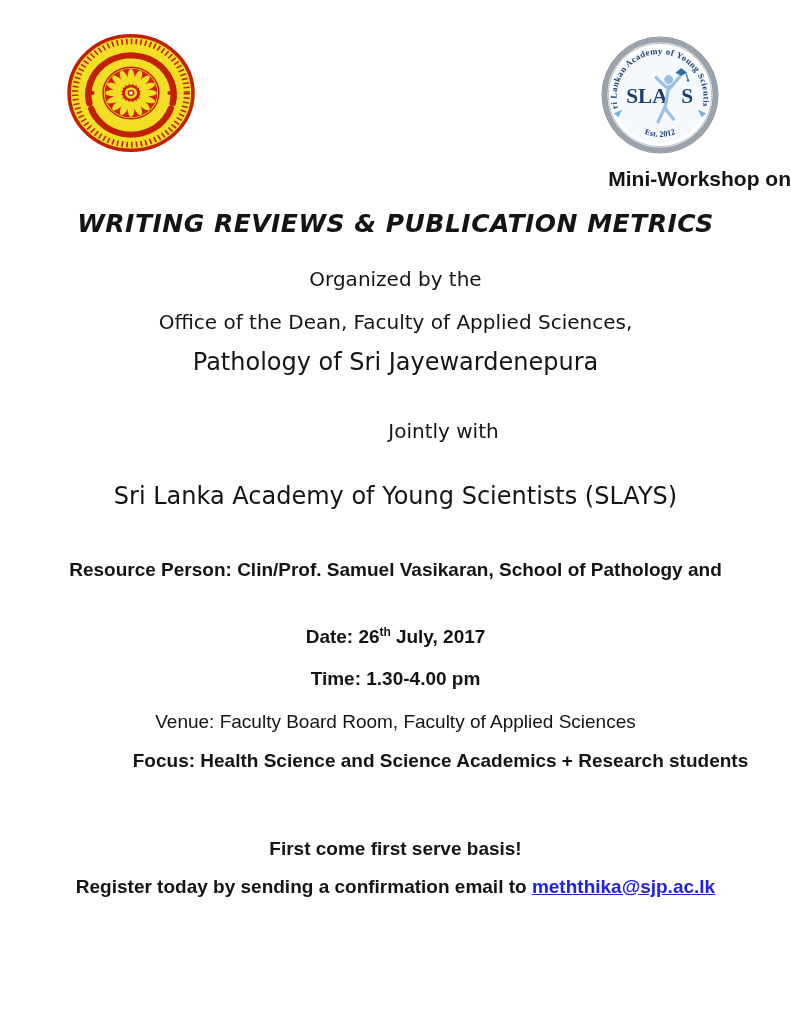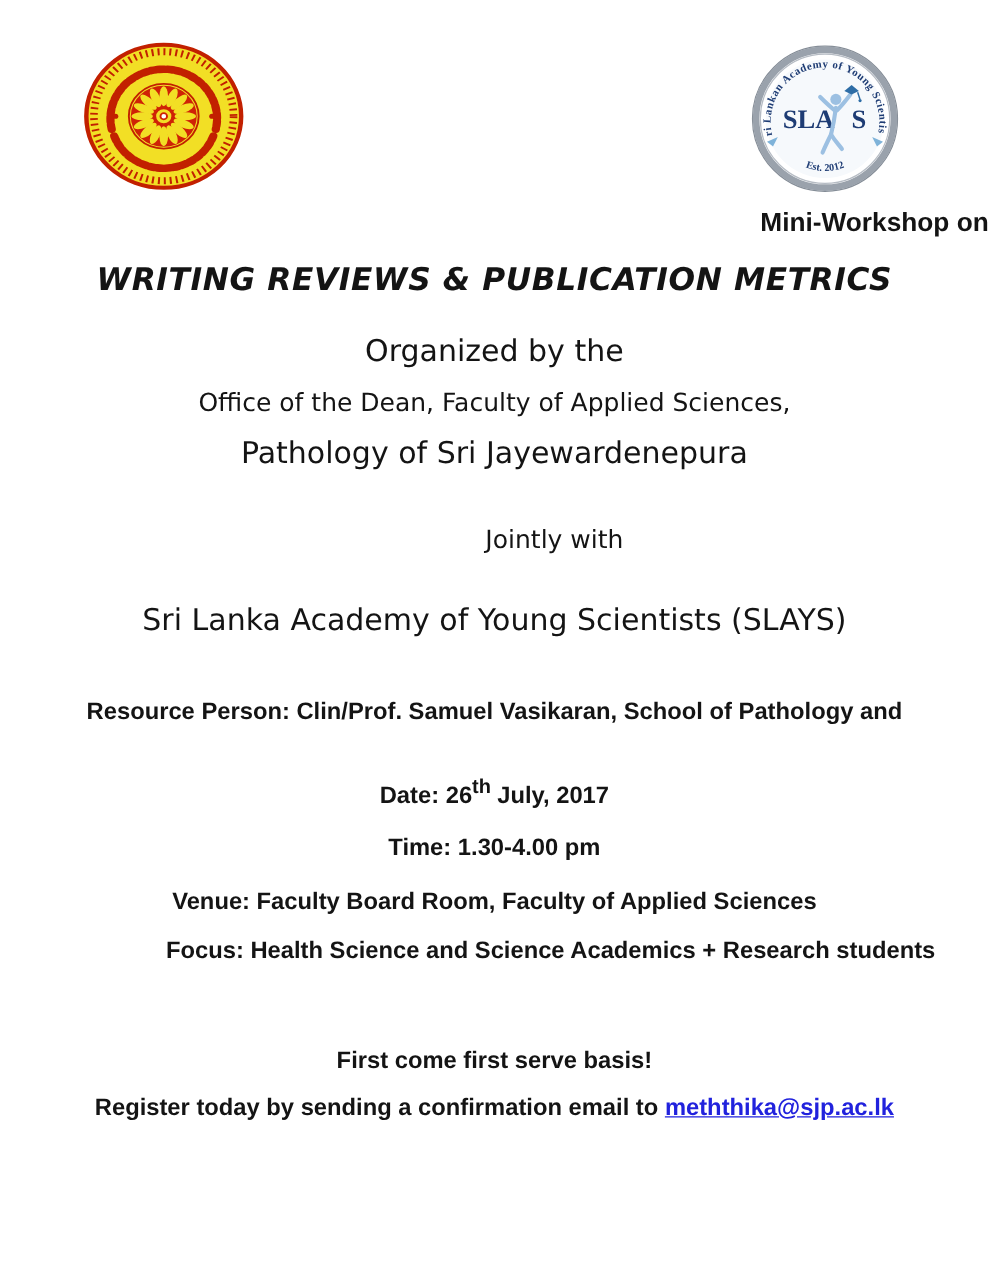--- a/index.html
+++ b/index.html
@@ -5,31 +5,31 @@
   html,body{margin:0;padding:0;background:#ffffff;}
   .page{
     position:relative;width:791px;height:1024px;margin:0 auto;
     background:#ffffff;color:#141414;overflow:hidden;
     font-family:"Liberation Sans",sans-serif;
   }
   .line{position:absolute;left:0;width:100%;text-align:center;white-space:nowrap;}
   .comic{font-family:"DejaVu Sans",sans-serif;}
   .kicker{top:167px;font-size:21px;font-weight:bold;text-align:right;}
   .title{top:209px;font-size:25px;font-weight:bold;font-style:italic;letter-spacing:.5px;font-family:"DejaVu Sans",sans-serif;}
-  .organized{top:267px;font-size:24px;}
+  .organized{top:267px;font-size:20px;}
   .org1{top:310px;font-size:20px;}
   .org2{top:348px;font-size:24px;}
   .jointly{top:419px;font-size:20px;margin-left:48px;}
   .partner{top:482px;font-size:24px;}
   .resource{top:555px;font-size:19px;font-weight:bold;line-height:29px;white-space:normal;}
   .date{top:626px;font-size:19px;font-weight:bold;}
-  .date sup{font-size:16px;line-height:0;}
+  .date sup{font-size:12px;line-height:0;}
   .date .suffix{margin-left:5px;}
   .time{top:668px;font-size:19px;font-weight:bold;}
-  .venue{top:711px;font-size:19px;font-weight:bold;}
+  .venue{top:711px;font-size:19px;font-weight:normal;}
   .focus{top:750px;font-size:19px;font-weight:bold;margin-left:45px;}
   .note{top:838px;font-size:19px;font-weight:bold;}
   .register{top:876px;font-size:19px;font-weight:bold;}
   .register a{color:#2122dd;text-decoration:underline;font-weight:bold;}
   .logo{position:absolute;}
   .logo-left{left:65px;top:32px;width:132px;height:122px;}
   .logo-right{left:601px;top:36px;width:118px;height:118px;}
   .logo svg{width:100%;height:100%;display:block;}
 </style>
 </head>

